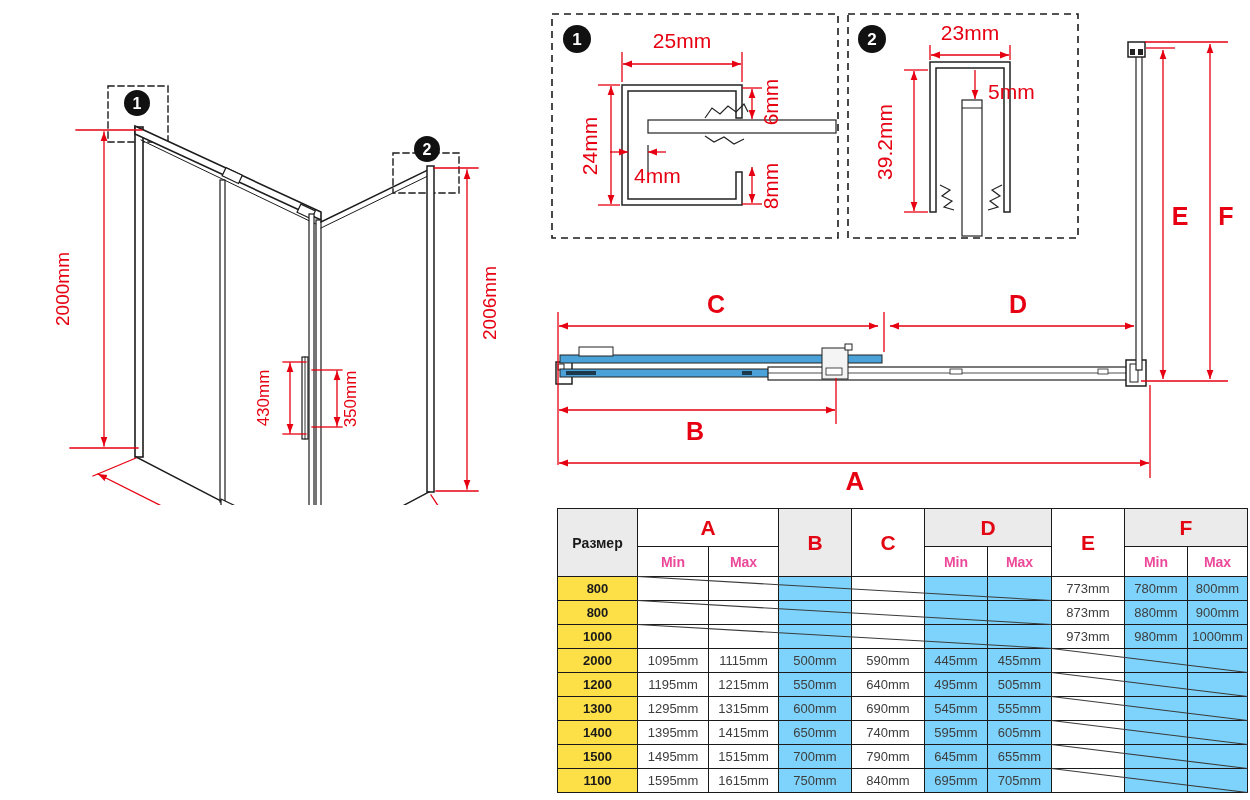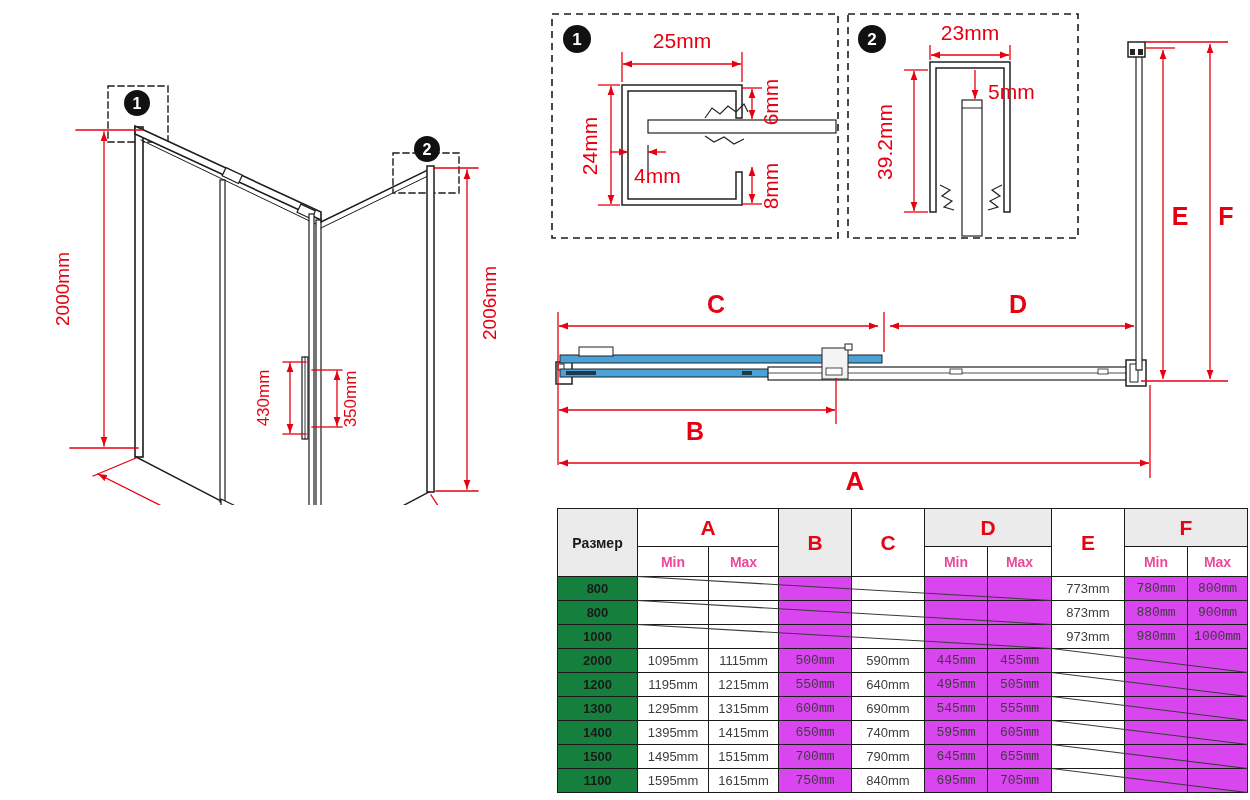--- a/index.html
+++ b/index.html
@@ -6,22 +6,22 @@
   .stage{position:relative;width:1250px;height:800px;background:#fff;overflow:hidden;
          font-family:"Liberation Sans","DejaVu Sans",sans-serif;}
   .drawing{position:absolute;left:0;top:0;}
   .tbl-wrap{position:absolute;left:557px;top:508px;}
   table.dims{border-collapse:collapse;table-layout:fixed;}
   table.dims td,table.dims th{border:1.5px solid #1a1a1a;text-align:center;vertical-align:middle;
       padding:0;font-size:13px;color:#3d3d3d;background:#fff;overflow:hidden;white-space:nowrap;}
   table.dims .group{font-size:21px;font-weight:bold;color:#e30613;}
   table.dims .minmax{font-size:14px;font-weight:bold;color:#ec4899;}
   table.dims .razmer{font-size:14px;color:#1a1a1a;font-weight:bold;}
-  table.dims .c-lbl{background:#15803d;font-weight:bold;color:#1a1a1a;font-size:13px;}
-  table.dims .c-gray{background:#d946ef;font-family:Liberation Mono, monospace;}
+  table.dims .c-lbl{background:#fde047;font-weight:bold;color:#1a1a1a;font-size:13px;}
+  table.dims .c-gray{background:#7dd3fc;}
   table.dims .hdr-gray{background:#ebebeb;}
   tr.hrow1{height:38px;} tr.hrow2{height:30px;} tr.drow{height:24px;}
   .strike-svg{position:absolute;left:0;top:0;pointer-events:none;}
 </style>
 </head>
 <body>
 
 <div class="stage">
 
 <svg class="drawing" width="1250" height="505" viewBox="0 0 1250 505">

